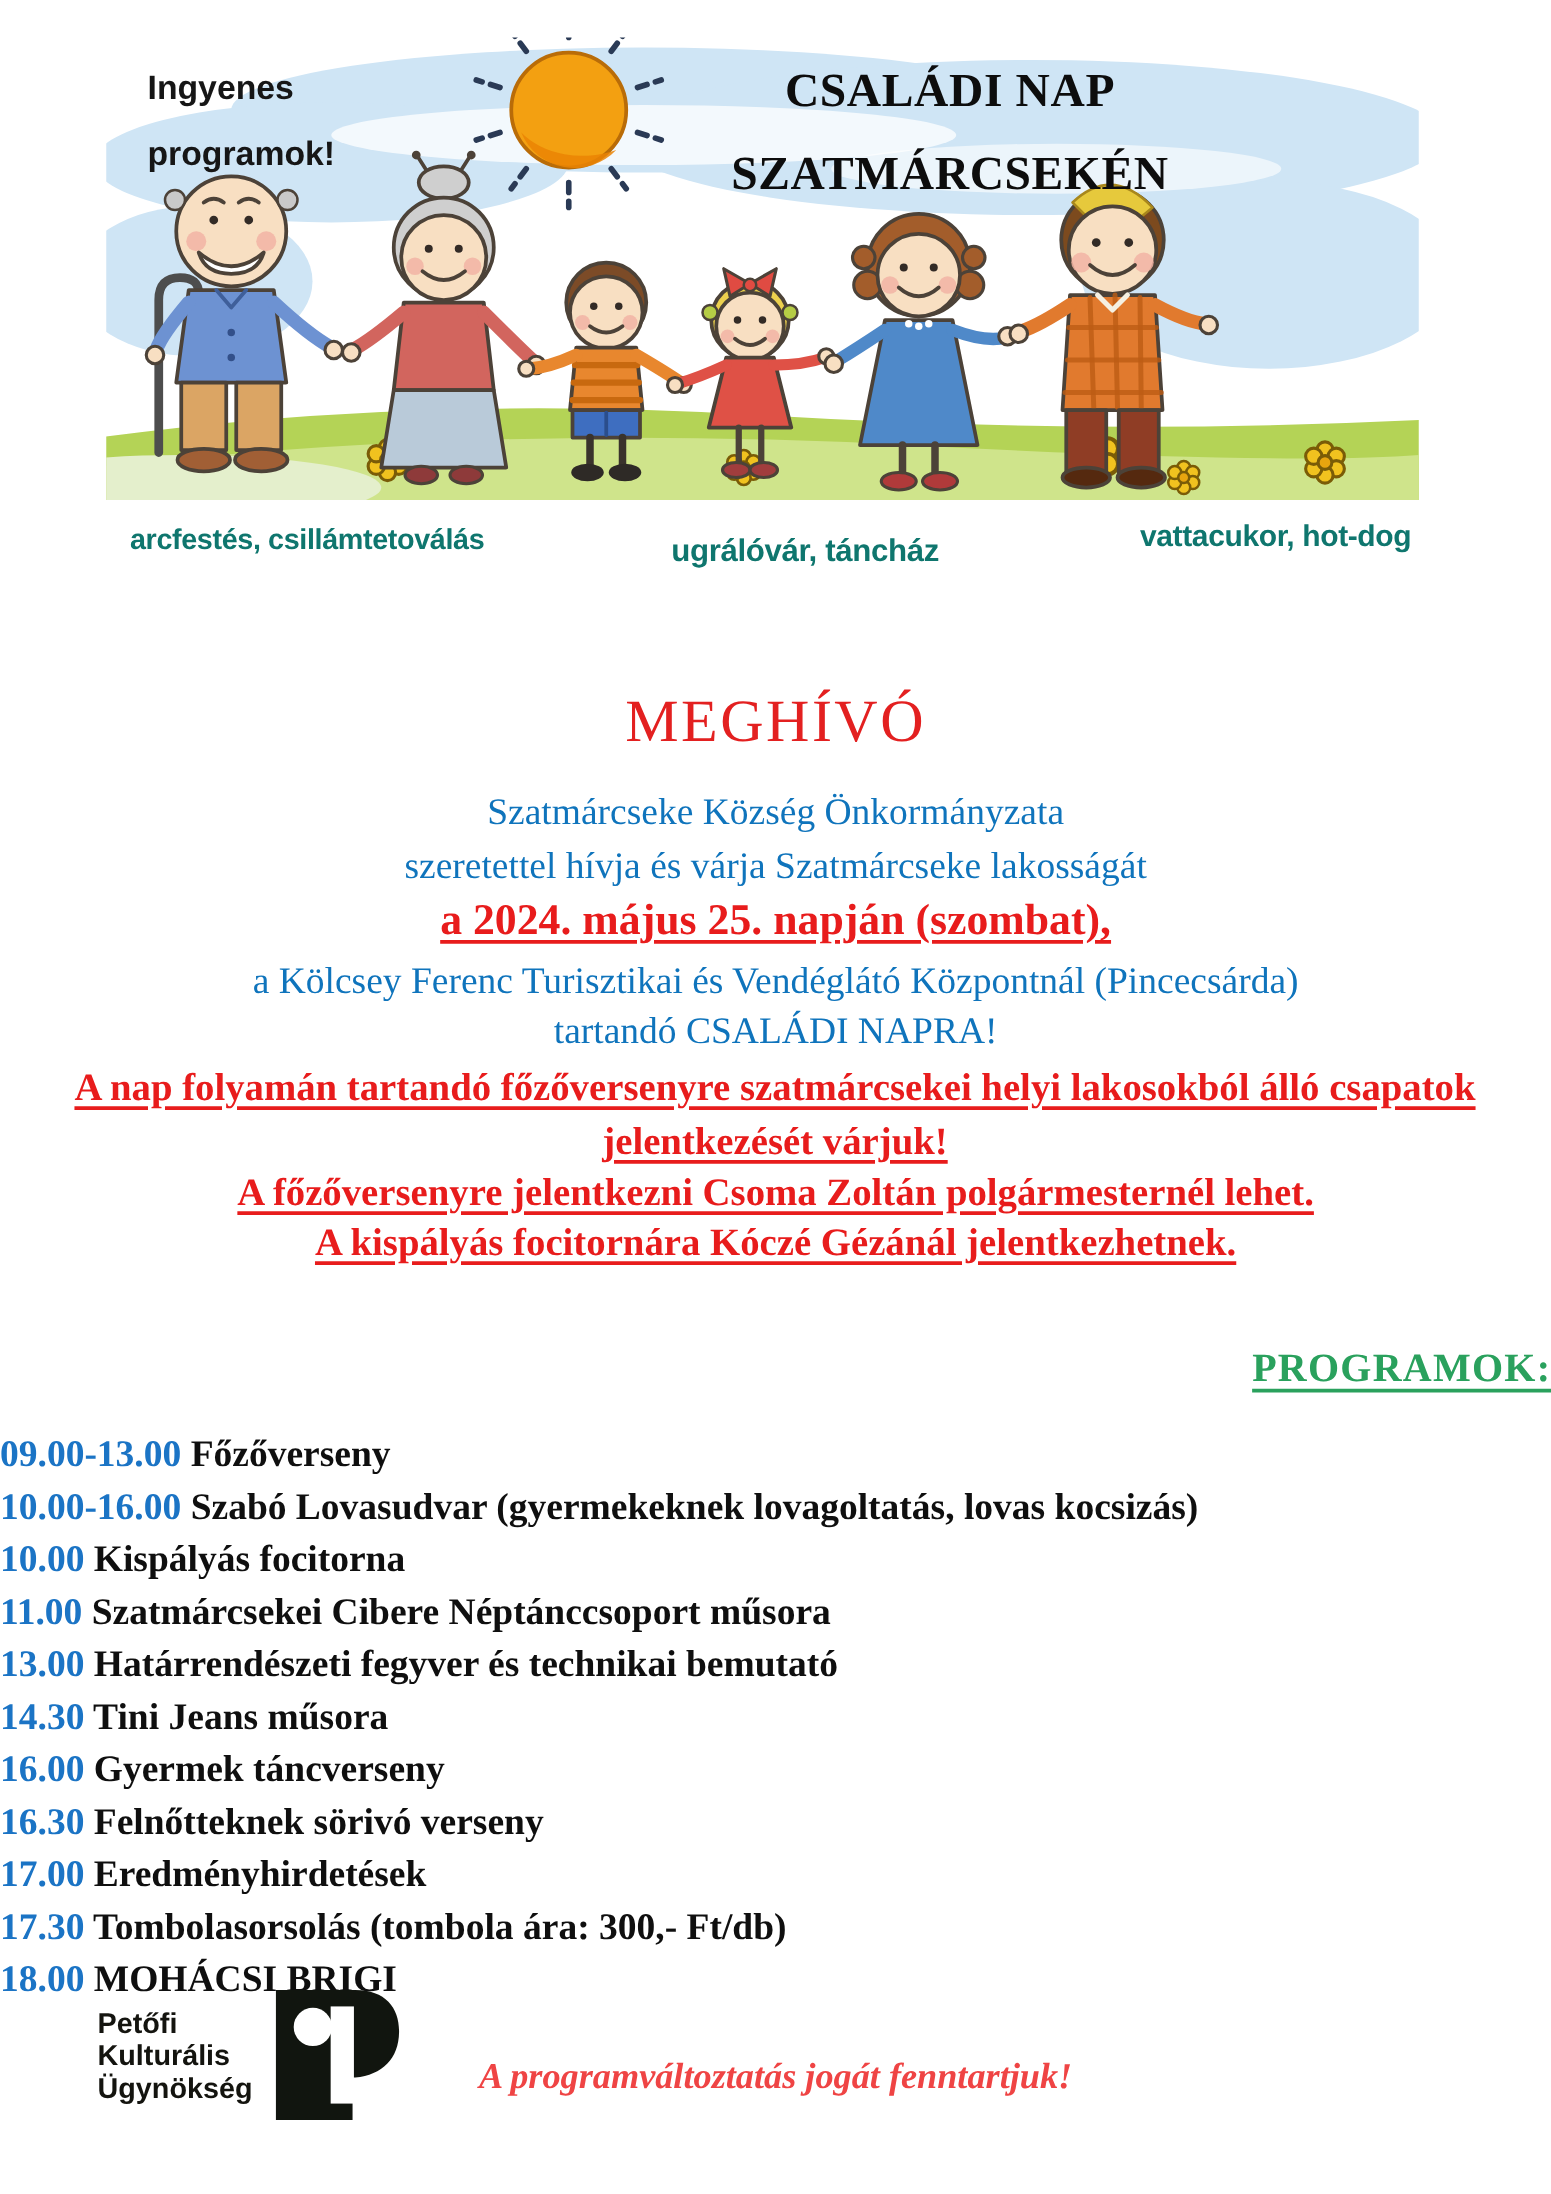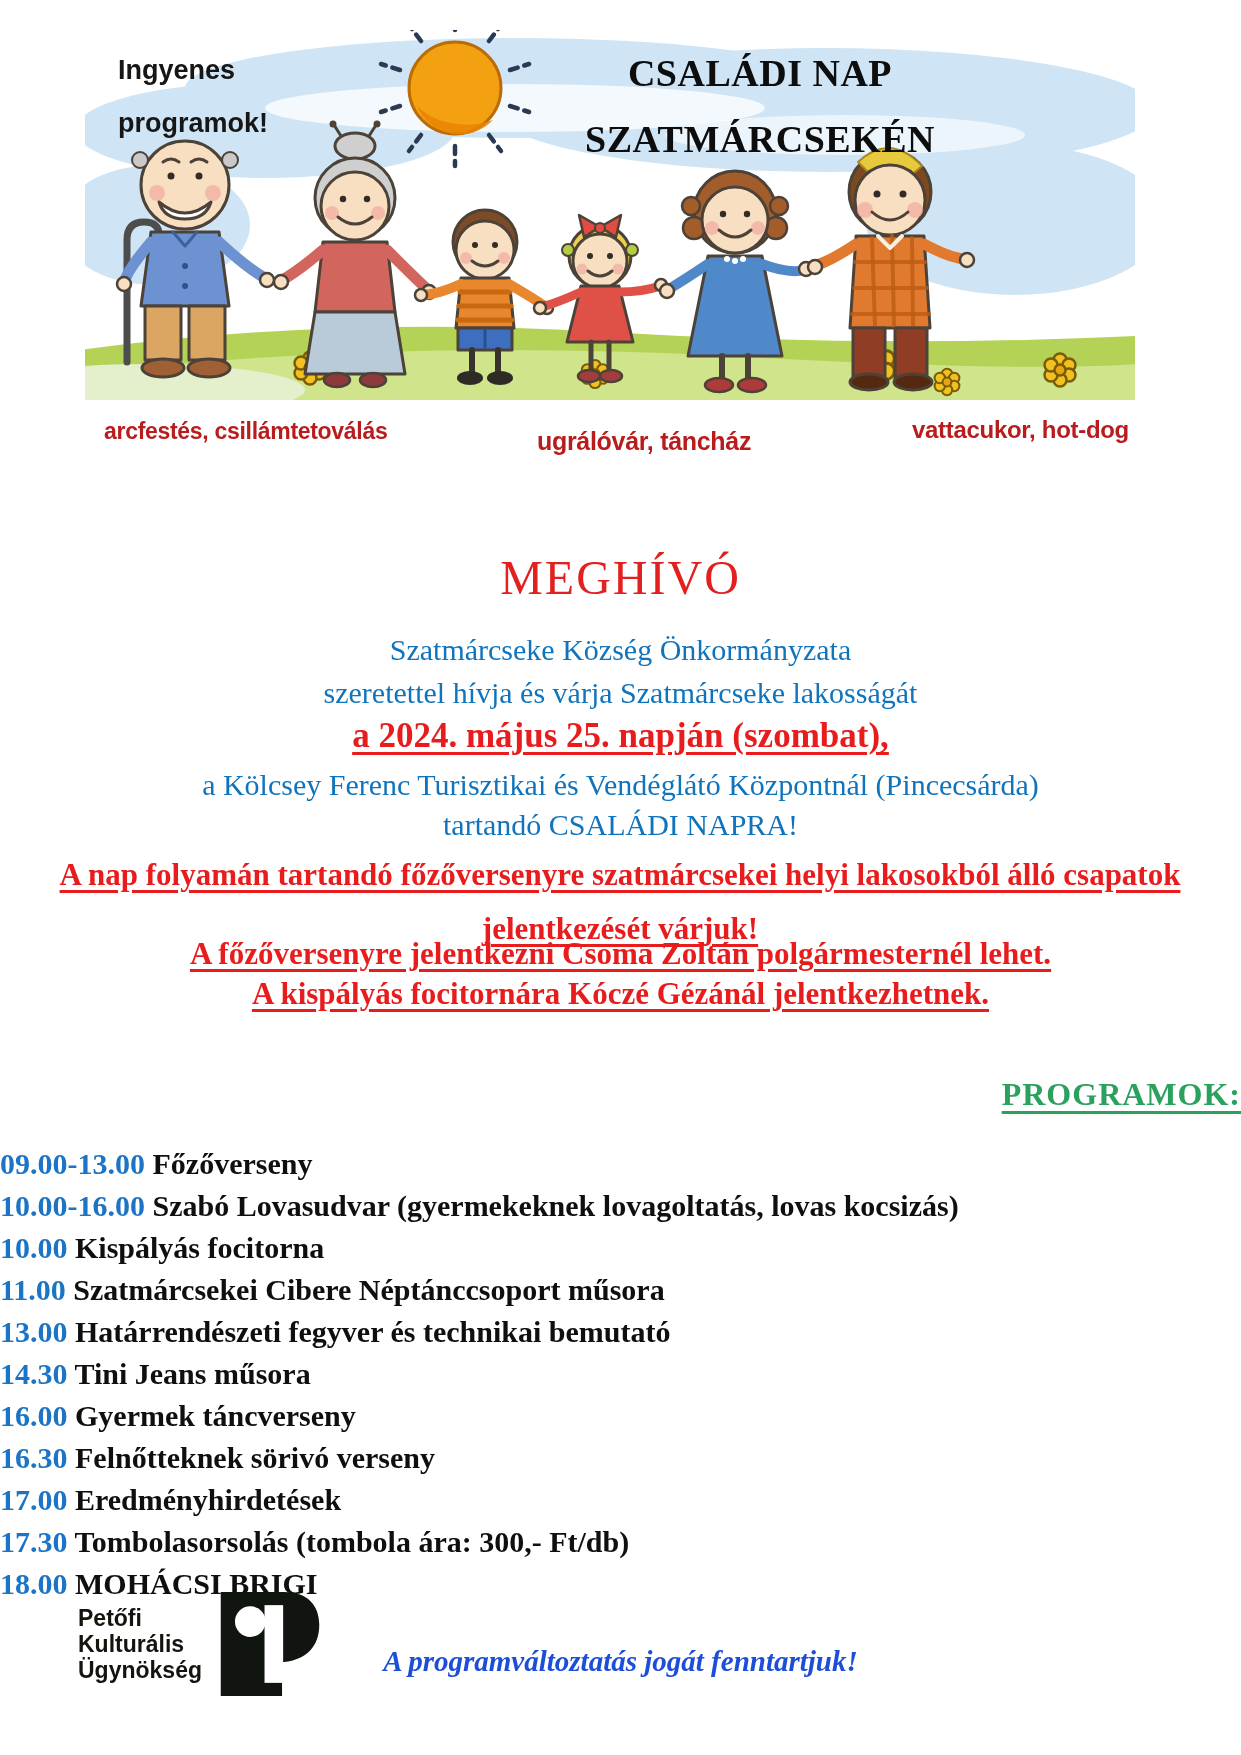--- a/index.html
+++ b/index.html
@@ -11,51 +11,51 @@
   .free{left:118px;top:44px;font-family:"Liberation Sans",sans-serif;
         font-weight:700;font-size:27px;color:#161616;line-height:53px;}
 
   
   .title{left:545px;top:40px;width:430px;text-align:center;
          font-weight:700;font-size:38px;line-height:66px;color:#0d0d0d;
          letter-spacing:.5px;}
 
   
   .cap{font-family:"Liberation Sans",sans-serif;font-weight:700;
-       color:#b91c1c;letter-spacing:-.3px;white-space:nowrap;}
+       color:#0f766e;letter-spacing:-.3px;white-space:nowrap;}
   .cap-left{left:104px;top:418px;font-size:23px;}
   .cap-center{left:537px;top:427px;font-size:25px;}
   .cap-right{left:912px;top:416px;font-size:24px;}
 
   .center-line{left:0;width:1241px;text-align:center;white-space:nowrap;}
   .meghivo{top:550px;font-size:48px;color:#e32020;letter-spacing:2px;font-weight:400;}
 
   .inv-blue{color:#0f74bc;font-weight:400;font-size:30px;}
   .inv-red{color:#e81c1c;font-weight:700;font-size:31px;
            text-decoration:underline;text-decoration-thickness:3px;text-underline-offset:5px;}
   .inv1{top:633px;} .inv2{top:676px;}
   .inv3{top:716px;font-size:35px;} .inv4{top:768px;} .inv5{top:808px;}
-  .inv6{top:848px;left:50px;width:1140px;white-space:normal;line-height:54px;text-decoration:underline;}
+  .inv6{top:848px;left:50px;width:1140px;white-space:normal;line-height:43px;text-decoration:underline;}
   .inv7{top:936px;} .inv8{top:976px;}
 
   .prog-head{top:1076px;font-size:32px;font-weight:700;color:#2aa15d;
              letter-spacing:1px;text-decoration:underline;
              text-decoration-thickness:2.5px;text-underline-offset:6px;text-align:right;}
   .prog-list{left:0;top:1143px;width:1241px;}
   .prog-row{height:42px;line-height:42px;text-align:left;font-size:30px;
             font-weight:700;white-space:nowrap;}
   .prog-time{color:#1b74c5;}
   .prog-label{color:#0f0f0f;}
 
   
   .pku-text{left:78px;top:1605px;width:124px;text-align:left;
             font-family:"Liberation Sans",sans-serif;font-weight:700;
             font-size:23px;line-height:26px;color:#14140f;}
   .pku-logo{left:220px;top:1592px;}
-  .disclaimer{top:1645px;font-size:29px;font-weight:700;font-style:italic;color:#1d4ed8;}
+  .disclaimer{top:1645px;font-size:29px;font-weight:700;font-style:italic;color:#ef4444;}
 </style>
 </head>
 <body>
 
 <svg class="abs" style="left:85px;top:30px;" width="1050" height="370" viewBox="0 0 1050 370">
 
   <g fill="#cfe5f5">
     <ellipse cx="430" cy="58" rx="330" ry="50"></ellipse>
     <ellipse cx="180" cy="100" rx="190" ry="48"></ellipse>
     <ellipse cx="740" cy="80" rx="330" ry="62"></ellipse>

